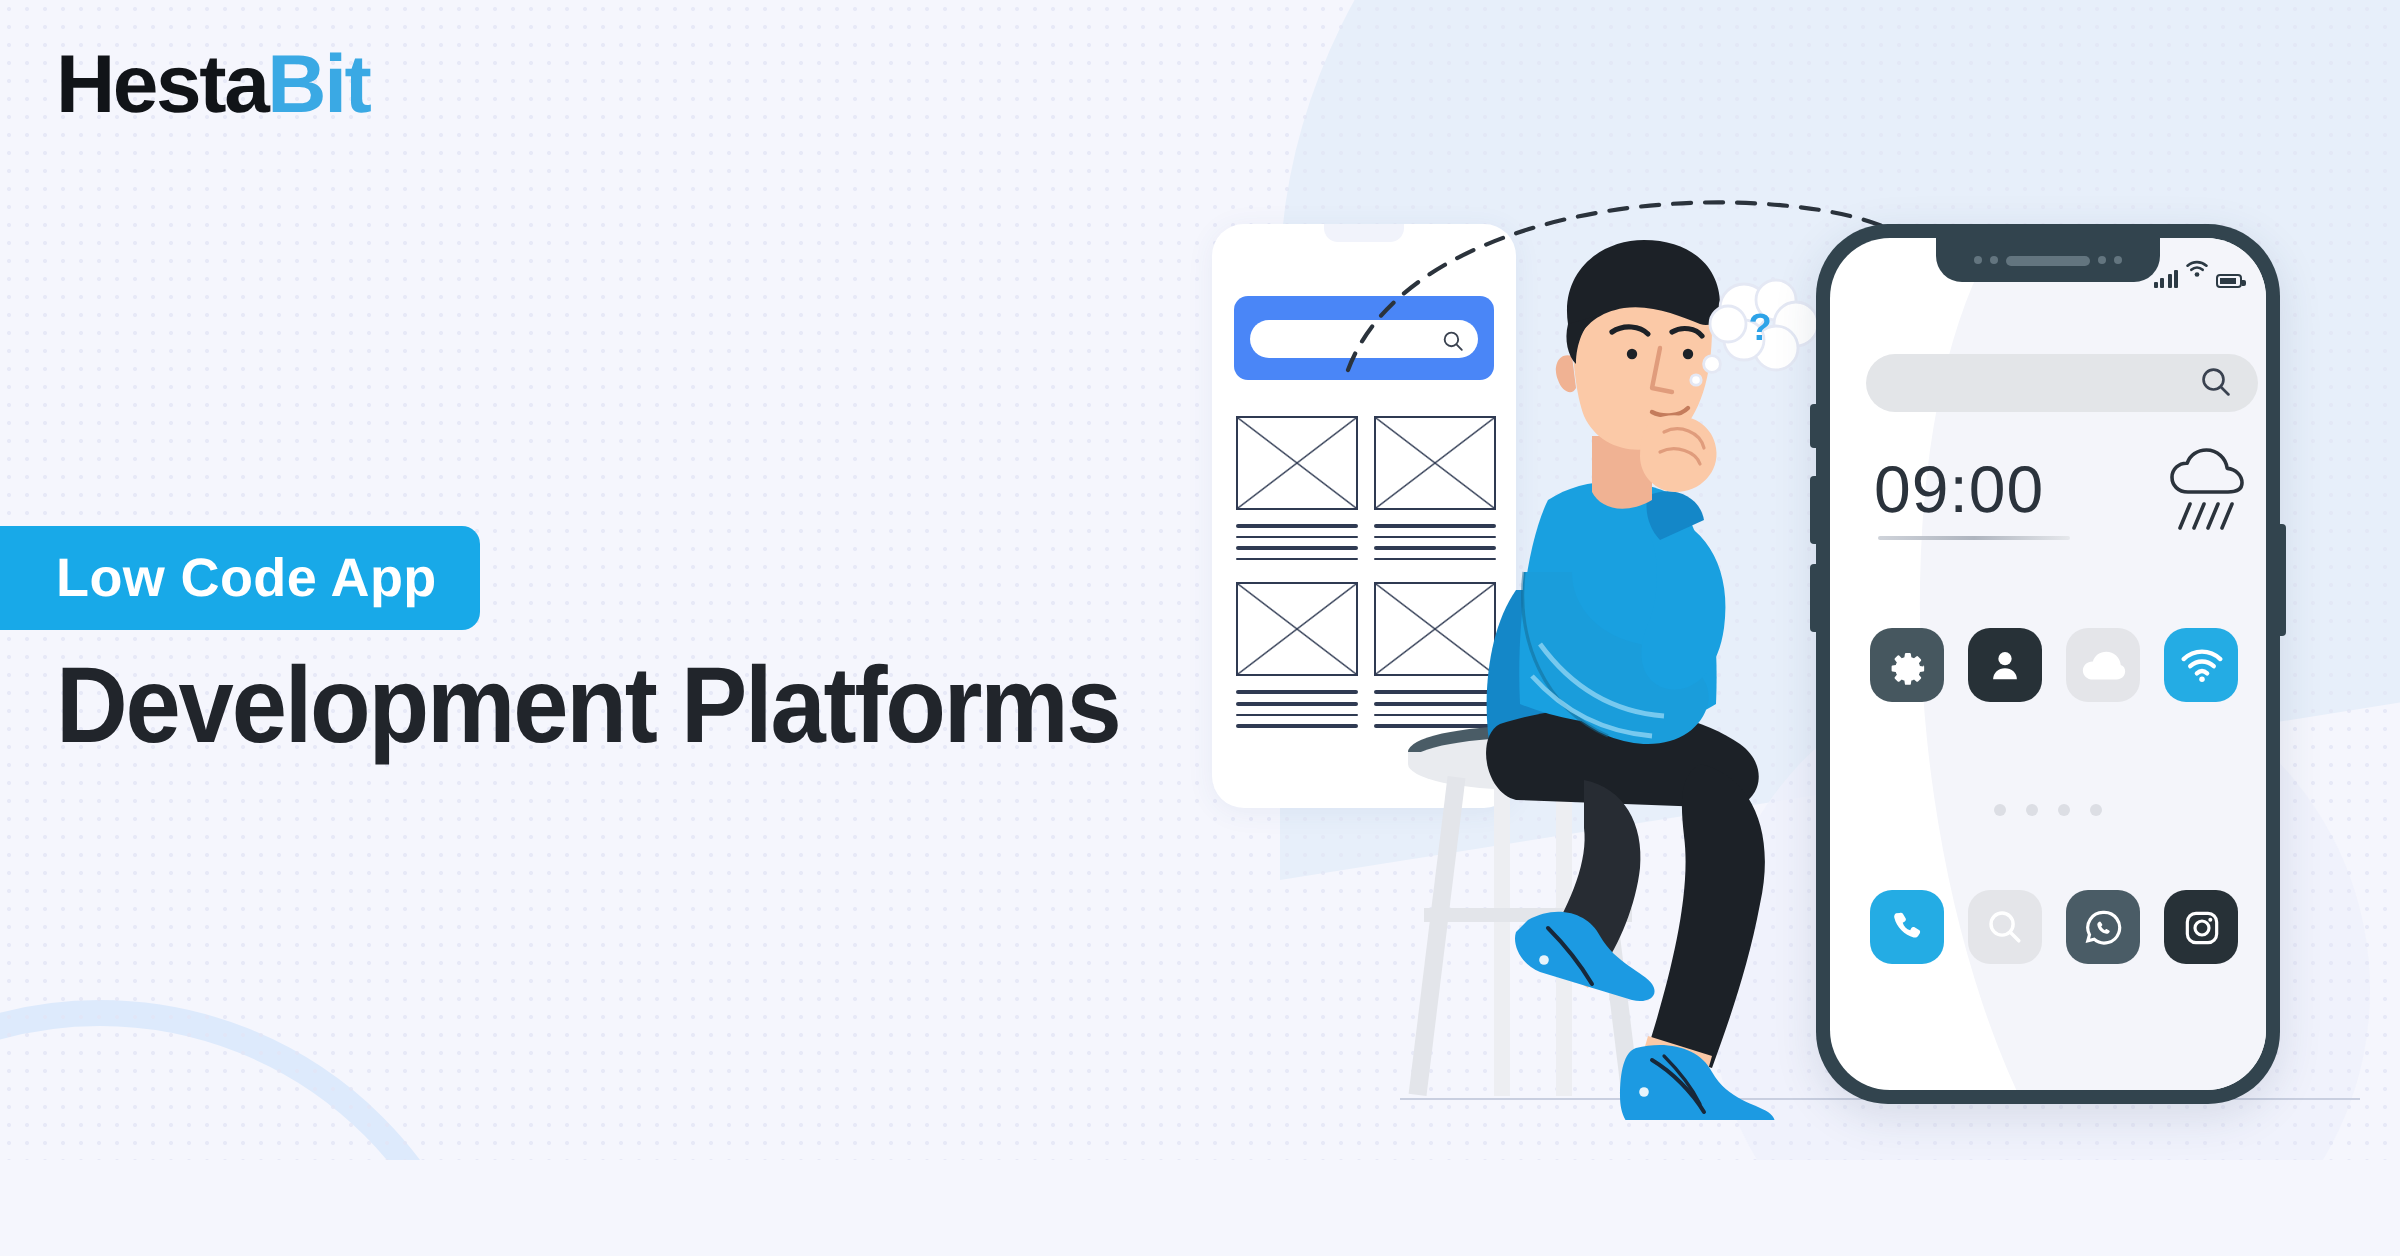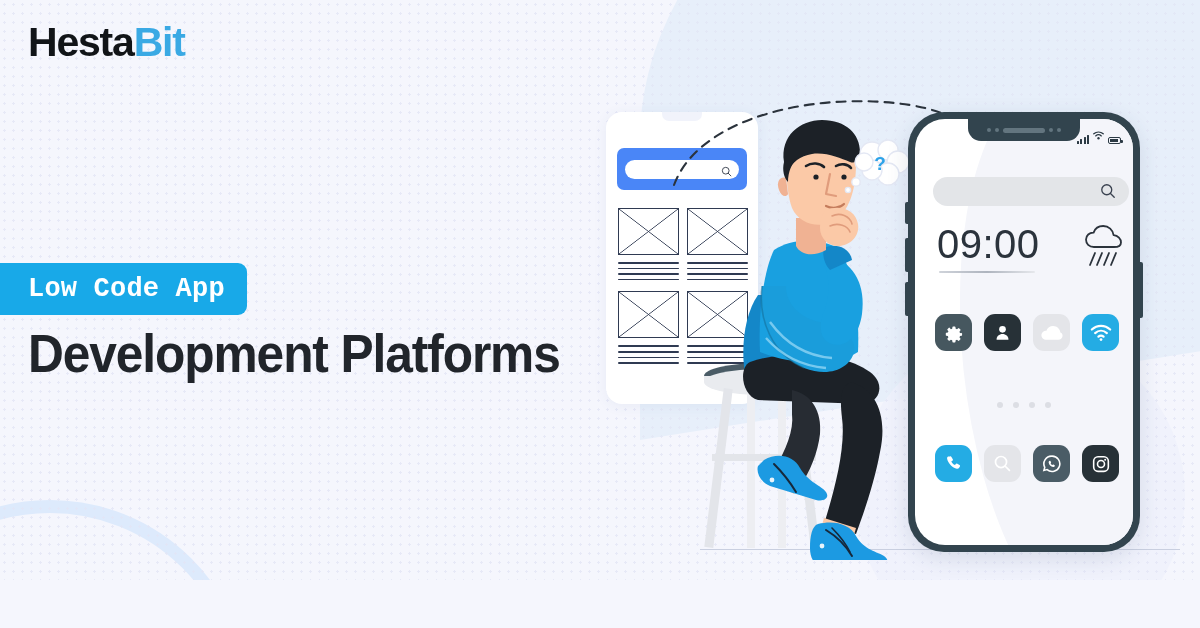--- a/index.html
+++ b/index.html
@@ -70,21 +70,20 @@
     position:absolute; left:-18px; top:263px;
     height:52px;
     background:#18a9e8;
     border-radius:0 9px 9px 0;
     display:flex; align-items:center;
     padding:0 22px 0 46px;
   }
   .badge span {
     color:#ffffff; font-size:27px; font-weight:bold;
     letter-spacing:.2px;
-    font-family:Liberation Mono, monospace;
   }
   .headline {
     position:absolute; left:28px; top:322px;
     font-family:"Liberation Sans Narrow","Liberation Sans", sans-serif;
     font-size:54px; font-weight:bold; color:#21252b;
     letter-spacing:-1.2px;
     transform:scaleX(.92);
     transform-origin:left center;
     white-space:nowrap;
   }
@@ -217,21 +216,21 @@
     background:#e3e5e8;
     border-radius:15px;
   }
   .phone-search .mag { position:absolute; right:13px; top:6px; }
   .clockrow {
     position:absolute; left:22px; top:105px;
     width:190px;
     display:flex; align-items:center; justify-content:space-between;
   }
   .clock {
-    font-size:40px; color:#2b333c; font-weight:normal;
+    font-size:33px; color:#2b333c; font-weight:normal;
     letter-spacing:.5px; line-height:1;
     position:relative;
     padding-bottom:9px;
   }
   .clock:after {
     content:""; position:absolute; left:2px; bottom:0;
     width:96px; height:2px;
     background:linear-gradient(to right,#cfd3da,#aeb4be,#e6e8ec);
     border-radius:2px;
   }

